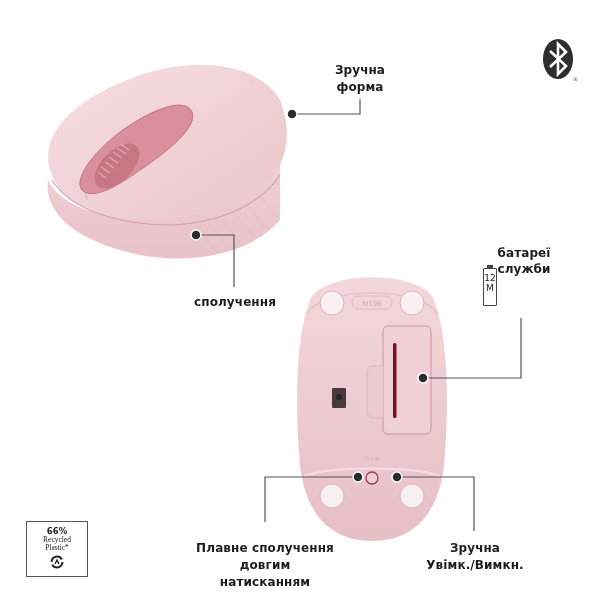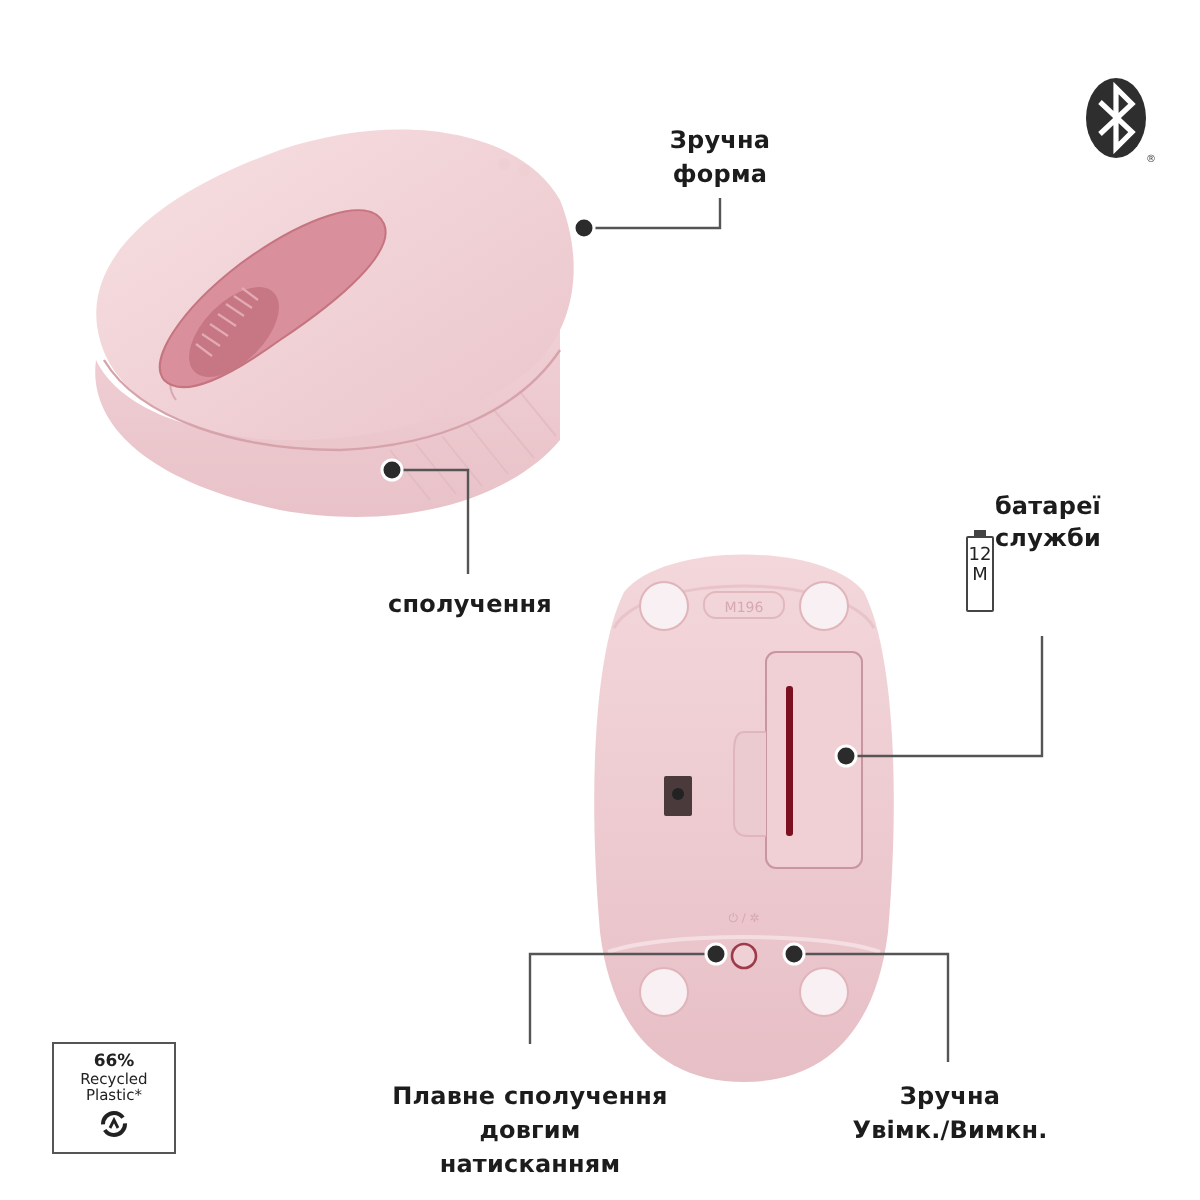--- a/index.html
+++ b/index.html
@@ -13,21 +13,21 @@
     text-align: center; color: #1c1c1c; letter-spacing: 0.1px;
   }
   .label span { display: block; }
   svg { display: block; }
   .badge {
     position: absolute; left: 26px; top: 521px; width: 62px; height: 56px;
     border: 1.5px solid #555; box-sizing: border-box; text-align: center;
     font-size: 7.5px; line-height: 8.5px; color: #222;
   }
   .badge .pct { font-size: 8.5px; font-weight: bold; margin-top: 5px; display: block; }
-  .badge .line { display: block; }
+  .badge .line { display: block; font-family: Liberation Serif, serif; }
   .battery-icon {
     position: absolute; left: 463px; top: 268px; width: 14px; height: 38px;
     border: 1.5px solid #444; border-radius: 1px; box-sizing: border-box;
     font-size: 9px; line-height: 10px; text-align: center; color: #222; padding-top: 4px; margin-left: 20px;
   }
   .battery-icon::before {
     content: ""; position: absolute; top: -4px; left: 3px; width: 6px; height: 3px; background: #444;
   }
 </style>
 </head>

